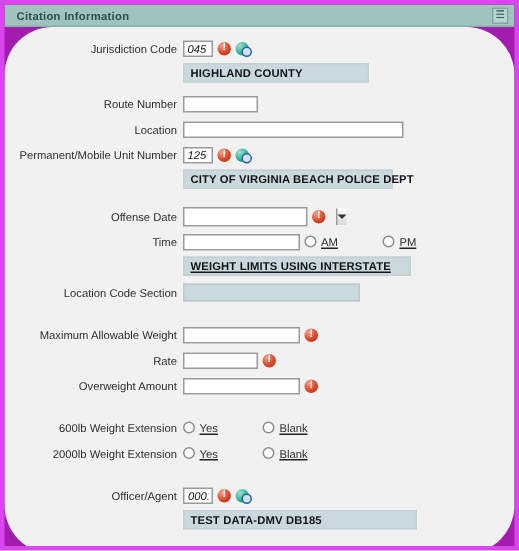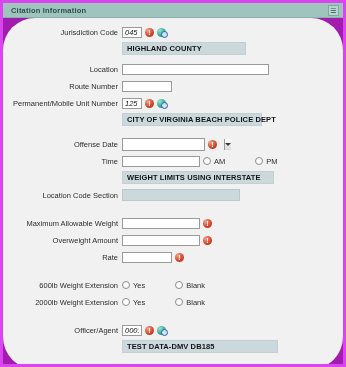--- a/index.html
+++ b/index.html
@@ -142,21 +142,21 @@
     align-items: center;
     padding: 0 4px;
     box-sizing: border-box;
     font-size: 7.5px;
     font-weight: bold;
     color: #111418;
     letter-spacing: .1px;
     white-space: nowrap;
   }
   .band-w1 { width: 124px; }
-  .band-w2 { width: 152px; }
+  .band-w2 { width: 152px; text-decoration: underline; }
   .band-w3 { width: 140px; }
   .band-w4 { width: 156px; }
 
   .readonly-box {
     height: 12px;
     background: #ccd9dc;
     border: 1px solid #bcc9cc;
     box-sizing: border-box;
   }
   .ro-w1 { width: 118px; }
@@ -204,20 +204,21 @@
   .radio-group {
     display: flex;
     align-items: center;
     gap: 4px;
   }
   .radio-item {
     display: flex;
     align-items: center;
     gap: 3px;
     cursor: pointer;
+    text-decoration: underline;
   }
   .radio-dot {
     width: 8px;
     height: 8px;
     border-radius: 50%;
     border: 1px solid #8d8d8d;
     background: #fdfdfd;
     box-sizing: border-box;
     flex: none;
   }
@@ -254,30 +255,30 @@
             <span class="globe"></span>
             <span class="mag"></span>
           </span>
       </div>
     </div>
     <div class="display-band band-w1">HIGHLAND COUNTY</div>
 
     <div class="gap-mid"></div>
 
     <div class="row">
+      <div class="label">Route Number</div>
+      <div class="field-area">
+        <input class="txt w-md" type="text" value="" style="">
+      </div>
+    </div>
+
+    <div class="row">
       <div class="label">Location</div>
       <div class="field-area">
         <input class="txt w-xxl" type="text" value="" style="">
-      </div>
-    </div>
-
-    <div class="row">
-      <div class="label">Route Number</div>
-      <div class="field-area">
-        <input class="txt w-md" type="text" value="" style="">
       </div>
     </div>
 
     <div class="row">
       <div class="label">Permanent/Mobile Unit Number</div>
       <div class="field-area">
         <input class="txt w-sm" type="text" value="125" style="">
         <span class="icon-req">
             <span>!</span>
           </span>
@@ -339,33 +340,33 @@
       <div class="label">Maximum Allowable Weight</div>
       <div class="field-area">
         <input class="txt w-lg" type="text" value="" style="">
         <span class="icon-req">
             <span>!</span>
           </span>
       </div>
     </div>
 
     <div class="row">
+      <div class="label">Rate</div>
+      <div class="field-area">
+        <input class="txt w-md" type="text" value="" style="">
+        <span class="icon-req">
+            <span>!</span>
+          </span>
+      </div>
+    </div>
+
+    <div class="row">
       <div class="label">Overweight Amount</div>
       <div class="field-area">
         <input class="txt w-lg" type="text" value="" style="">
-        <span class="icon-req">
-            <span>!</span>
-          </span>
-      </div>
-    </div>
-
-    <div class="row">
-      <div class="label">Rate</div>
-      <div class="field-area">
-        <input class="txt w-md" type="text" value="" style="">
         <span class="icon-req">
             <span>!</span>
           </span>
       </div>
     </div>
 
     <div class="gap-big"></div>
 
     <div class="row">
       <div class="label">600lb Weight Extension</div>

